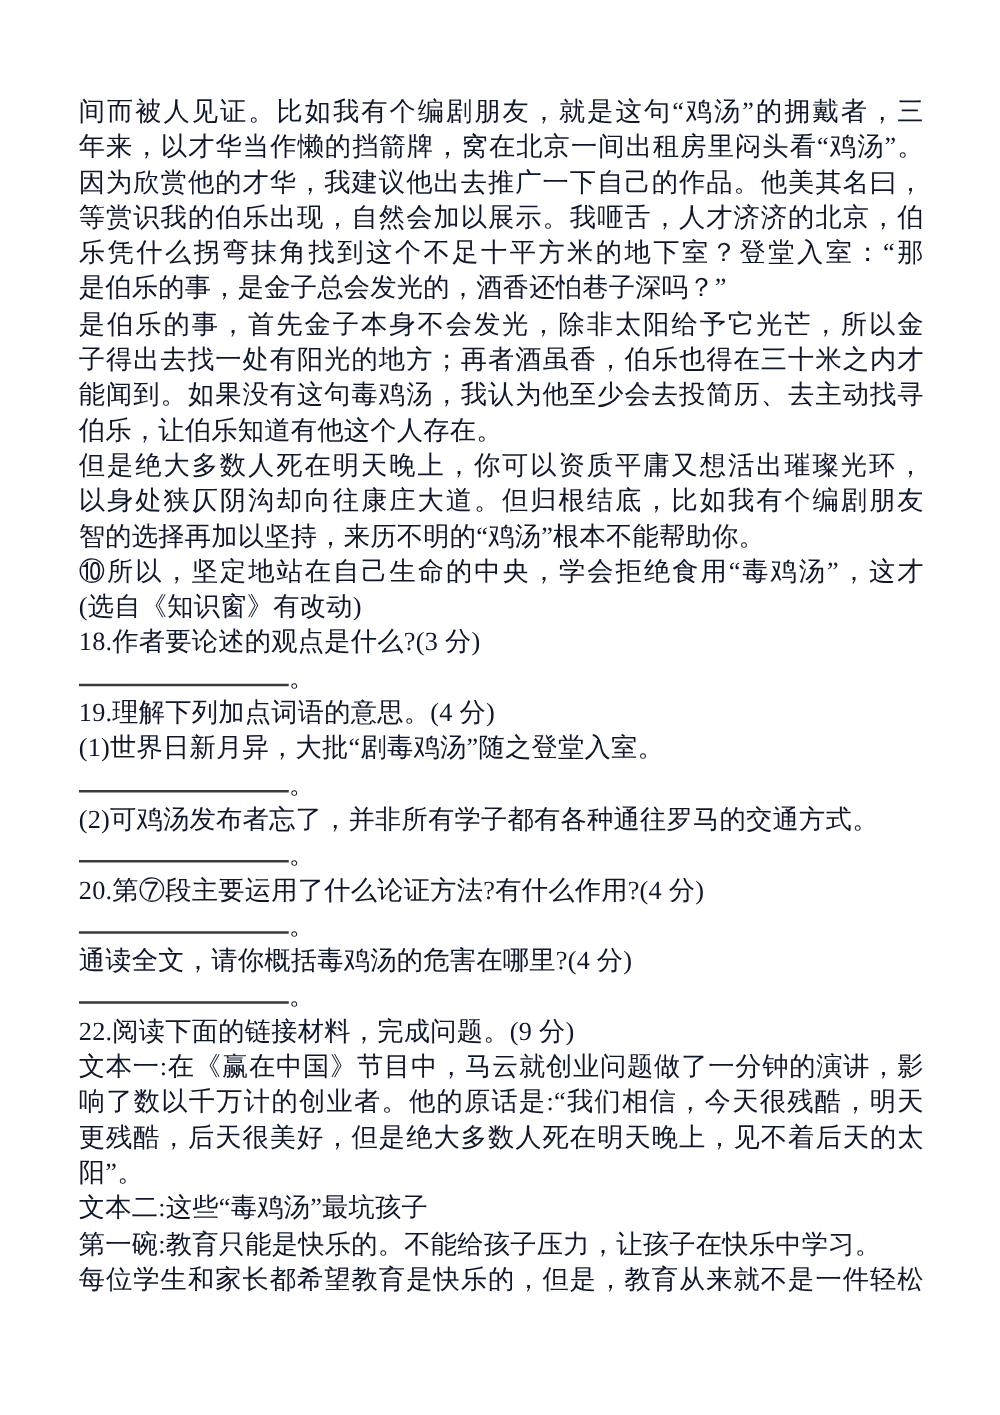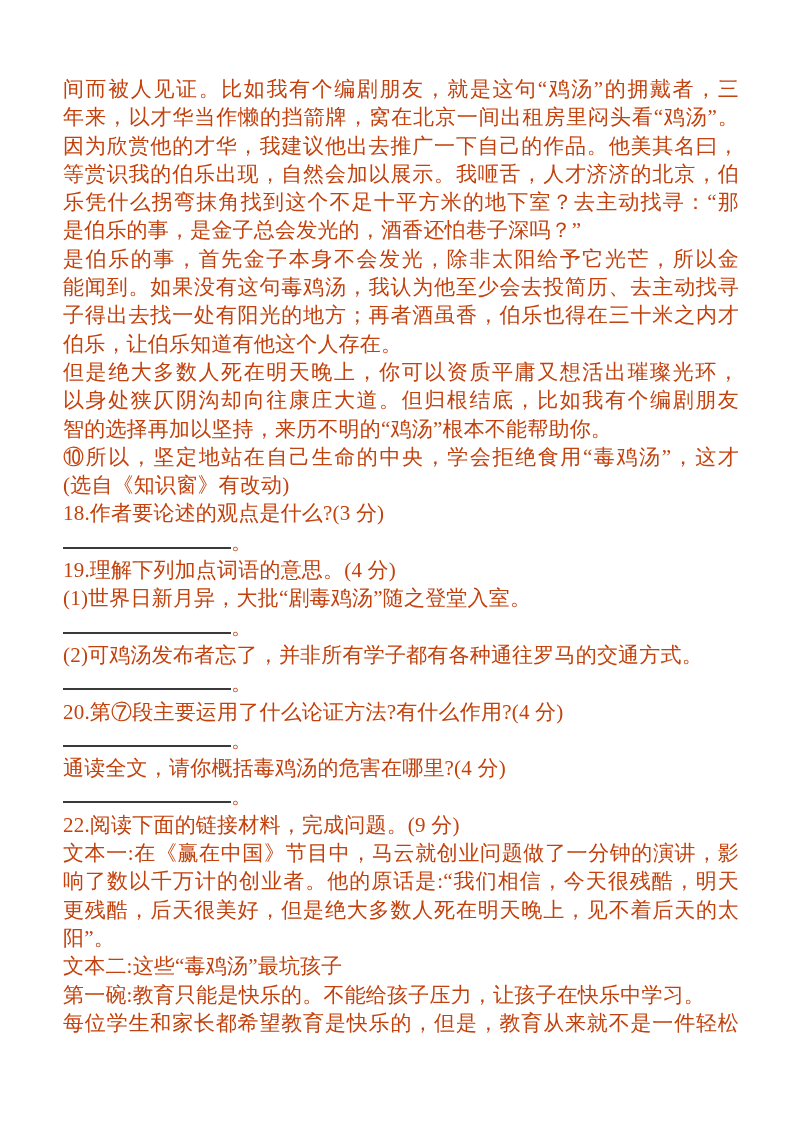--- a/index.html
+++ b/index.html
@@ -20,21 +20,21 @@
     top: 75px;
     width: 676px;
   }
   .row {
     height: 28.3px;
     line-height: 28.3px;
     font-size: 21px;
     letter-spacing: 0.2px;
     white-space: nowrap;
     overflow: hidden;
-    color: #c2410c;
+    color: #0f172a;
     font-family: Liberation Serif, serif;
   }
   .fill {
     white-space: normal;
     text-align: justify;
     text-align-last: justify;
     max-height: 28.3px;
   }
   .right {
     text-align: left;
@@ -58,26 +58,26 @@
 </style>
 </head>
 <body>
 
 <div class="sheet">
 
   <div class="row fill">间而被人见证。比如我有个编剧朋友，就是这句“鸡汤”的拥戴者，三</div>
   <div class="row fill">年来，以才华当作懒的挡箭牌，窝在北京一间出租房里闷头看“鸡汤”。</div>
   <div class="row fill">因为欣赏他的才华，我建议他出去推广一下自己的作品。他美其名曰，</div>
   <div class="row fill">等赏识我的伯乐出现，自然会加以展示。我咂舌，人才济济的北京，伯</div>
-  <div class="row fill">乐凭什么拐弯抹角找到这个不足十平方米的地下室？去主动找寻：“那</div>
+  <div class="row fill">乐凭什么拐弯抹角找到这个不足十平方米的地下室？登堂入室：“那</div>
   <div class="row">是伯乐的事，是金子总会发光的，酒香还怕巷子深吗？”</div>
 
   <div class="row fill">是伯乐的事，首先金子本身不会发光，除非太阳给予它光芒，所以金</div>
+  <div class="row fill">子得出去找一处有阳光的地方；再者酒虽香，伯乐也得在三十米之内才</div>
   <div class="row fill">能闻到。如果没有这句毒鸡汤，我认为他至少会去投简历、去主动找寻</div>
-  <div class="row fill">子得出去找一处有阳光的地方；再者酒虽香，伯乐也得在三十米之内才</div>
   <div class="row">伯乐，让伯乐知道有他这个人存在。</div>
 
   <div class="row fill">但是绝大多数人死在明天晚上，你可以资质平庸又想活出璀璨光环，　可</div>
   <div class="row fill">以身处狭仄阴沟却向往康庄大道。但归根结底，比如我有个编剧朋友</div>
   <div class="row">智的选择再加以坚持，来历不明的“鸡汤”根本不能帮助你。</div>
 
   <div class="row fill">⑩所以，坚定地站在自己生命的中央，学会拒绝食用“毒鸡汤”，这才</div>
 
   <div class="row right">(选自《知识窗》有改动)</div>
 

